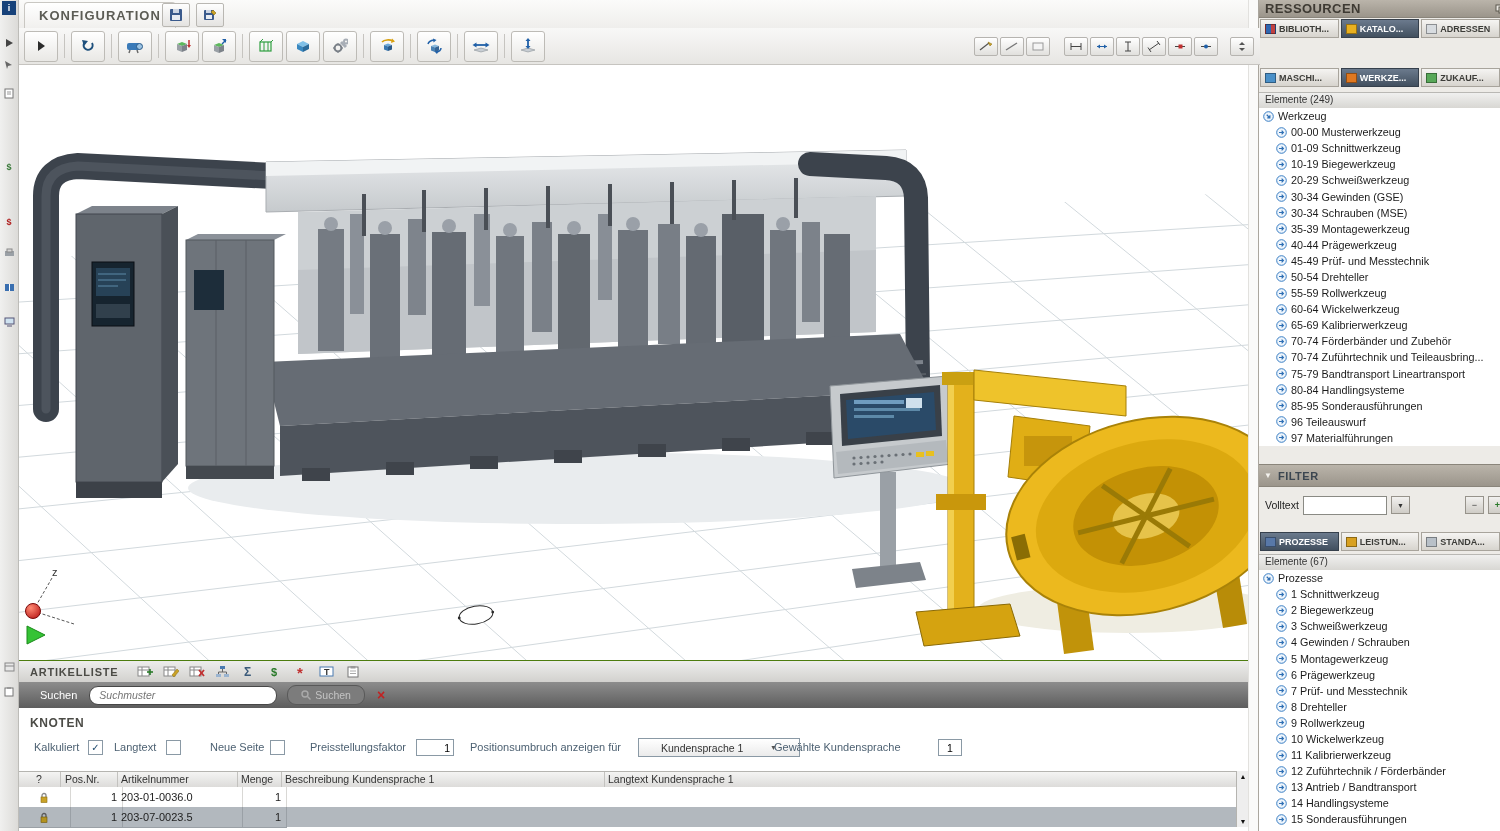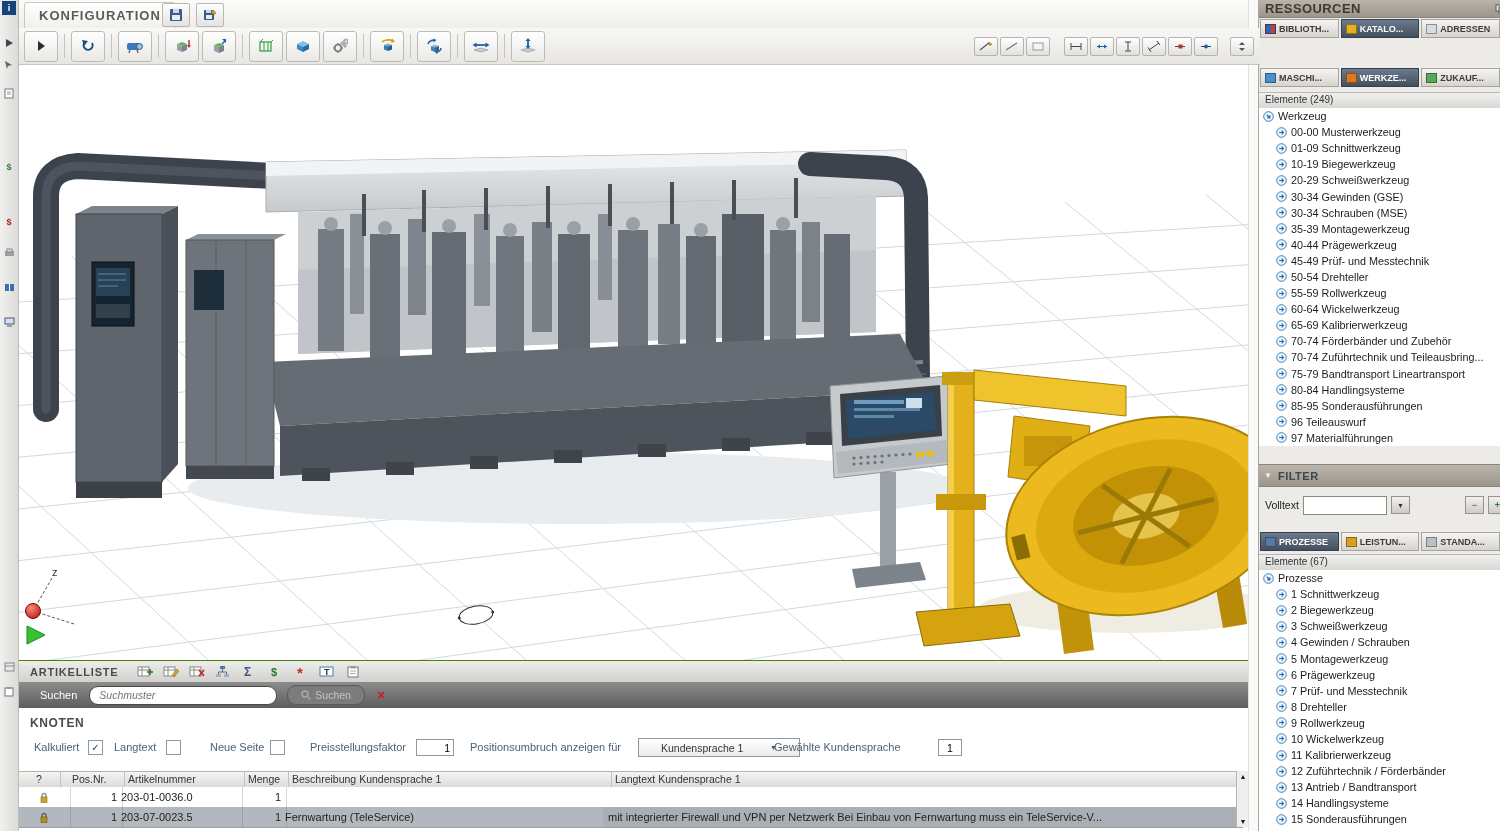--- a/index.html
+++ b/index.html
@@ -37,21 +37,21 @@
   .search-label{color:#fff;font-size:11px;margin-left:22px}
   .search-input{margin-left:12px;width:168px;height:17px;border-radius:9px;border:1px solid #474747;background:#fff;font-size:10.5px;padding:0 9px;font-style:italic;color:#999;outline:none;font-family:"Liberation Sans",sans-serif}
   .search-btn{margin-left:10px;height:18px;padding:0 13px;border-radius:9px;background:#7c7c7c;border:1px solid #595959;color:#c4c4c4;font-size:10.5px;display:flex;align-items:center;gap:4px;cursor:default}
   .search-x{margin-left:12px;color:#c22222;font-weight:bold;font-size:14px;cursor:pointer;line-height:1}
   .knoten-title{position:absolute;left:12px;top:55px;font-size:12px;font-weight:bold;color:#4c4c47;letter-spacing:.6px}
   .opt{position:absolute;top:80px;font-size:11px;color:#4d6172}
   .cb{position:absolute;top:79px;width:13px;height:13px;background:#fff;border:1px solid #8a99a5;display:flex;align-items:center;justify-content:center;font-size:10px;color:#1f4a6e;cursor:pointer;line-height:1}
   .num-input{position:absolute;top:78px;height:15px;border:1px solid #8a99a5;background:#fff;font-size:10.5px;text-align:right;padding:0 3px;font-family:"Liberation Sans",sans-serif;outline:none}
   .sel{position:absolute;top:77px;height:17px;border:1px solid #8a99a5;background:linear-gradient(#ffffff,#ebebeb);font-size:10.5px;display:flex;align-items:center;justify-content:space-between;padding:0 22px;cursor:pointer;color:#333}
   .tblhead{position:absolute;left:0;top:110px;width:1218px;height:16px;background:linear-gradient(#f4f4f3,#dbdad8);border-top:1px solid #b5b4b0;border-bottom:1px solid #b5b4b0;font-size:10.5px;color:#333}
-  .th{position:absolute;top:0;height:15px;line-height:15px;padding-left:12px;border-right:1px solid #c3c2bf;overflow:hidden;white-space:nowrap}
+  .th{position:absolute;top:0;height:15px;line-height:15px;padding-left:5px;border-right:1px solid #c3c2bf;overflow:hidden;white-space:nowrap}
   .trow{position:absolute;left:0;width:1218px;height:20px;font-size:11px;background:#fff}
   .trow.selected{background:#b2b8be}
   .td{position:absolute;top:0;height:20px;line-height:20px;padding:0 5px;border-right:1px solid #d9d8d5;border-bottom:1px solid #e3e2df;overflow:hidden;white-space:nowrap}
   .trow.selected .td{border-right-color:#9aa0a6;border-bottom-color:#9aa0a6}
   .td.lang{background:#eaeae8}
   .trow.selected .td.lang{background:#a9afb5}
   .right-num{text-align:right}
   .tscroll{position:absolute;left:1218px;top:110px;width:12px;height:56px;border-left:1px solid #b5b4b0;background:#eee}
   .tsarr{position:absolute;left:0;width:12px;height:11px;display:flex;align-items:center;justify-content:center;font-size:7px;color:#111;cursor:pointer}
 
@@ -676,22 +676,20 @@
     </div>
 
     <div class="trow selected" style="top:146px">
       <div class="td" style="left:0;width:42px;text-align:center"><svg width="10" height="12" style="vertical-align:middle">
             <path d="M3,5 V3.5 A2,2 0 0,1 7,3.5 V5" fill="none" stroke="#5a5a5a" stroke-width="1.3"></path>
             <rect x="2" y="5" width="6" height="5.5" fill="#b39220" stroke="#6a540c" stroke-width="0.6"></rect>
           </svg></div>
       <div class="td right-num" style="left:42px;width:52px">1</div>
       <div class="td" style="left:98px;width:116px">203-07-0023.5</div>
       <div class="td right-num" style="left:218px;width:40px">1</div>
-      <div class="td" style="left:262px;width:319px">Fernwartung (TeleService)</div>
-      <div class="td lang" style="left:585px;width:629px">mit integrierter Firewall und VPN per Netzwerk Bei Einbau von Fernwartung muss ein TeleService-V...</div>
     </div>
 
     <div class="tscroll">
       <div class="tsarr" style="top:0">▲</div>
       <div class="tsarr" style="top:45px">▼</div>
     </div>
   </div>
 
   <div class="gapcol"></div>
 

